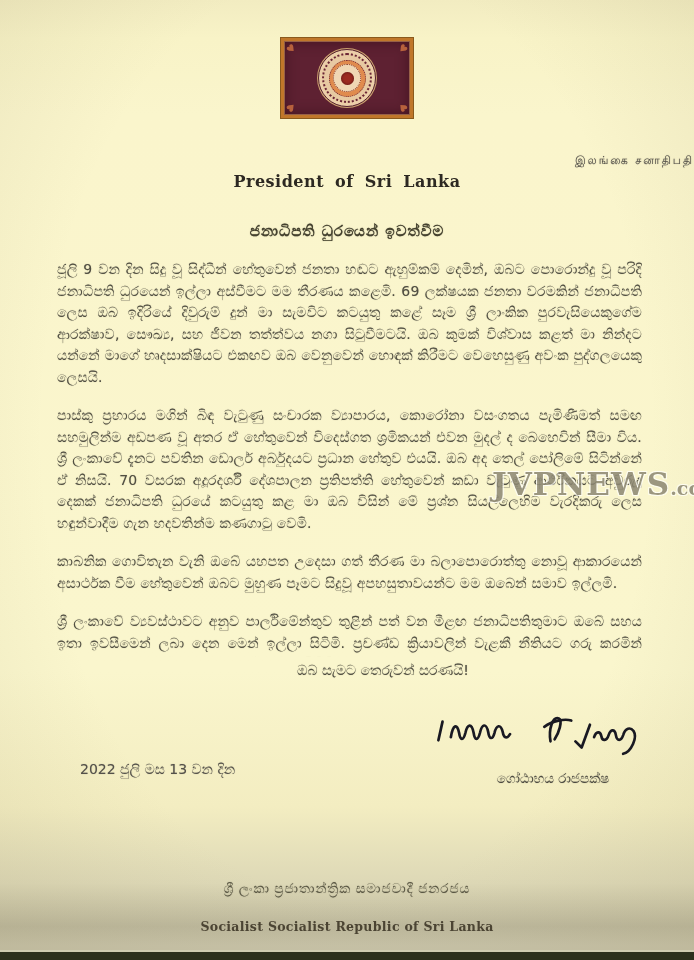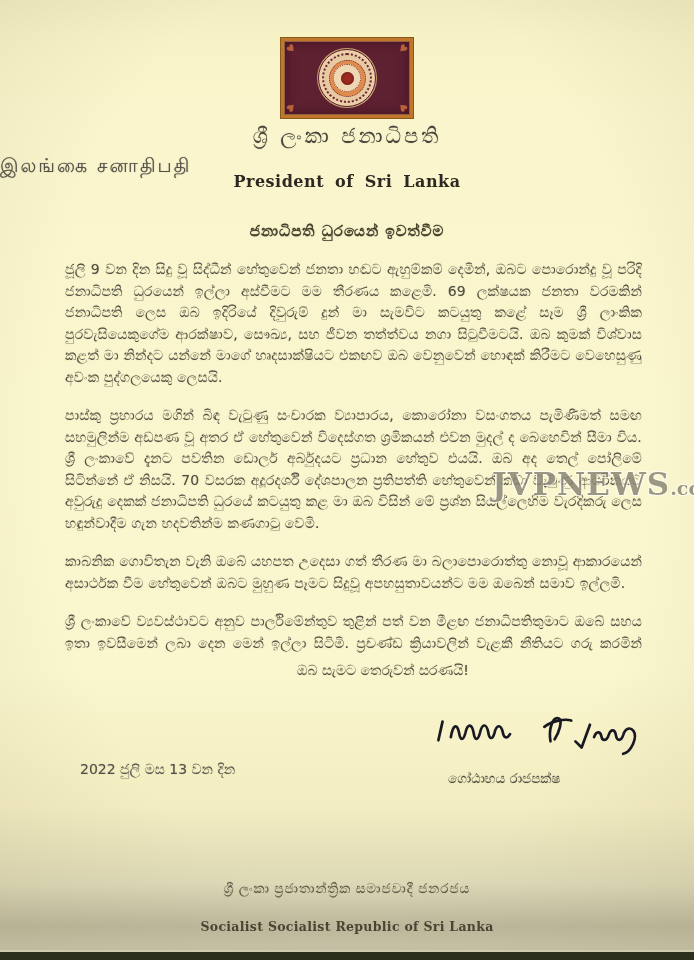--- a/index.html
+++ b/index.html
@@ -41,38 +41,38 @@
     box-shadow:0 0 0 1px #caa06f;
   }
   .seal-r1{width:46px;height:46px;border:2px dotted #6a2535;background:#e7c9a2;}
   .seal-r2{width:35px;height:35px;border:1px dotted #6a2535;background:#e08b4e;}
   .seal-r3{width:26px;height:26px;border:1px dotted #8a3b2b;background:#f0d7b4;}
   .seal-core{width:13px;height:13px;background:#9c2a20;box-shadow:inset 0 0 3px #4e1010;}
 
   
   .lh-si{position:absolute;top:124px;left:0;width:100%;text-align:center;
     font-size:21px;letter-spacing:3px;color:#45433a;text-shadow:0 0 1px rgba(70,66,56,.55);}
-  .lh-ta{position:absolute;top:154px;left:0;width:100%;text-align:left;
-    font-size:19px;letter-spacing:2px;color:#55524a;text-shadow:0 0 1px rgba(85,82,74,.5);}
+  .lh-ta{position:absolute;top:154px;left:0;width:100%;text-align:right;
+    font-size:11px;letter-spacing:2px;color:#55524a;text-shadow:0 0 1px rgba(85,82,74,.5);}
   .lh-en{position:absolute;top:172px;left:0;width:100%;text-align:center;
     font-family:"DejaVu Serif","Liberation Serif",serif;font-weight:bold;
     font-size:16px;word-spacing:5px;letter-spacing:.5px;color:#2d2922;}
 
   
   .doc-heading{position:absolute;top:222px;left:0;width:100%;text-align:center;
     font-size:15px;font-weight:bold;color:#45422f;
     letter-spacing:1px;text-shadow:0 0 1px rgba(69,66,47,.5);}
   .letter-body{position:absolute;top:259px;left:57px;width:585px;height:398px;overflow:hidden;
     font-size:14px;line-height:21.5px;text-align:justify;color:#514f42;
     letter-spacing:.2px;text-shadow:0 0 1px rgba(81,79,66,.45);}
-  .letter-body p{margin:0 0 17px 8px;}
+  .letter-body p{margin:0 0 17px 0;}
   .closing{position:absolute;top:662px;left:0;width:100%;text-align:center;
     font-size:14px;color:#514f42;text-shadow:0 0 1px rgba(81,79,66,.45);padding-left:36px;}
   .signature{position:absolute;top:706px;left:428px;width:218px;height:52px;}
-  .sig-name{position:absolute;top:770px;left:448px;width:210px;
+  .sig-name{position:absolute;top:770px;left:448px;width:210px;text-align:center;
     font-size:13.5px;color:#4c4a40;text-shadow:0 0 1px rgba(76,74,64,.5);}
   .date{position:absolute;top:761px;left:80px;font-size:14px;color:#54514a;
     text-shadow:0 0 1px rgba(84,81,74,.45);}
 
   
   .ft-si{position:absolute;top:881px;left:0;width:100%;text-align:center;
     font-size:13.5px;color:#5a5744;letter-spacing:1px;text-shadow:0 0 1px rgba(90,87,68,.5);font-family:Liberation Serif, serif;}
   .ft-ta{position:absolute;top:902px;left:0;width:100%;text-align:center;
     font-size:11.5px;font-weight:bold;color:#6b6750;letter-spacing:1.5px;}
   .ft-en{position:absolute;top:919px;left:0;width:100%;text-align:center;
@@ -102,21 +102,20 @@
       <div class="seal-r1">
         <div class="seal-r2">
           <div class="seal-r3">
             <div class="seal-core"></div>
           </div>
         </div>
       </div>
     </div>
   </div>
 
-  <div class="lh-si">ශ්‍රී ලංකා ජනාධිපති</div>
   <div class="lh-ta">இலங்கை சனாதிபதி</div>
   <div class="lh-en">President of Sri Lanka</div>
 
   <div class="doc-heading">ජනාධිපති ධුරයෙන් ඉවත්වීම</div>
 
   <div class="letter-body">
     <p>ජූලි 9 වන දින සිදු වූ සිද්ධීන් හේතුවෙන් ජනතා හඬට ඇහුම්කම් දෙමින්, ඔබට පොරොන්දු වූ පරිදි ජනාධිපති ධුරයෙන් ඉල්ලා අස්වීමට මම තීරණය කළෙමි. 69 ලක්ෂයක ජනතා වරමකින් ජනාධිපති ලෙස ඔබ ඉදිරියේ දිවුරුම් දුන් මා සැමවිට කටයුතු කළේ සෑම ශ්‍රී ලාංකික පුරවැසියෙකුගේම ආරක්ෂාව, සෞඛ්‍ය, සහ ජීවන තත්ත්වය නගා සිටුවීමටයි. ඔබ කුමක් විශ්වාස කළත් මා නින්දට යන්නේ මාගේ හෘදසාක්ෂියට එකඟව ඔබ වෙනුවෙන් හොඳක් කිරීමට වෙහෙසුණු අවංක පුද්ගලයෙකු ලෙසයි.</p>
     <p>පාස්කු ප්‍රහාරය මගින් බිඳ වැටුණු සංචාරක ව්‍යාපාරය, කොරෝනා වසංගතය පැමිණීමත් සමඟ සහමුලින්ම අඩපණ වූ අතර ඒ හේතුවෙන් විදෙස්ගත ශ්‍රමිකයන් එවන මුදල් ද බෙහෙවින් සීමා විය. ශ්‍රී ලංකාවේ දැනට පවතින ඩොලර් අර්බුදයට ප්‍රධාන හේතුව එයයි. ඔබ අද තෙල් පෝලිමේ සිටින්නේ ඒ නිසයි. 70 වසරක අදූරදර්ශී දේශපාලන ප්‍රතිපත්ති හේතුවෙන් කඩා වැටුණු ආර්ථිකයට අවුරුදු දෙකක් ජනාධිපති ධුරයේ කටයුතු කළ මා ඔබ විසින් මේ ප්‍රශ්න සියල්ලෙහිම වැරදිකරු ලෙස හඳුන්වාදීම ගැන හදවතින්ම කණගාටු වෙමි.</p>
     <p>කාබනික ගොවිතැන වැනි ඔබේ යහපත උදෙසා ගත් තීරණ මා බලාපොරොත්තු නොවූ ආකාරයෙන් අසාර්ථක වීම හේතුවෙන් ඔබට මුහුණ පෑමට සිදුවූ අපහසුතාවයන්ට මම ඔබෙන් සමාව ඉල්ලමි.</p>
     <p>ශ්‍රී ලංකාවේ ව්‍යවස්ථාවට අනුව පාර්ලිමේන්තුව තුළින් පත් වන මීළඟ ජනාධිපතිතුමාට ඔබේ සහය ඉතා ඉවසීමෙන් ලබා දෙන මෙන් ඉල්ලා සිටිමි. ප්‍රචණ්ඩ ක්‍රියාවලින් වැළකී නීතියට ගරු කරමින් කටයුතු කරන මෙන් ඔබ සැමගෙන් ඉල්ලා සිටිමි.</p>

